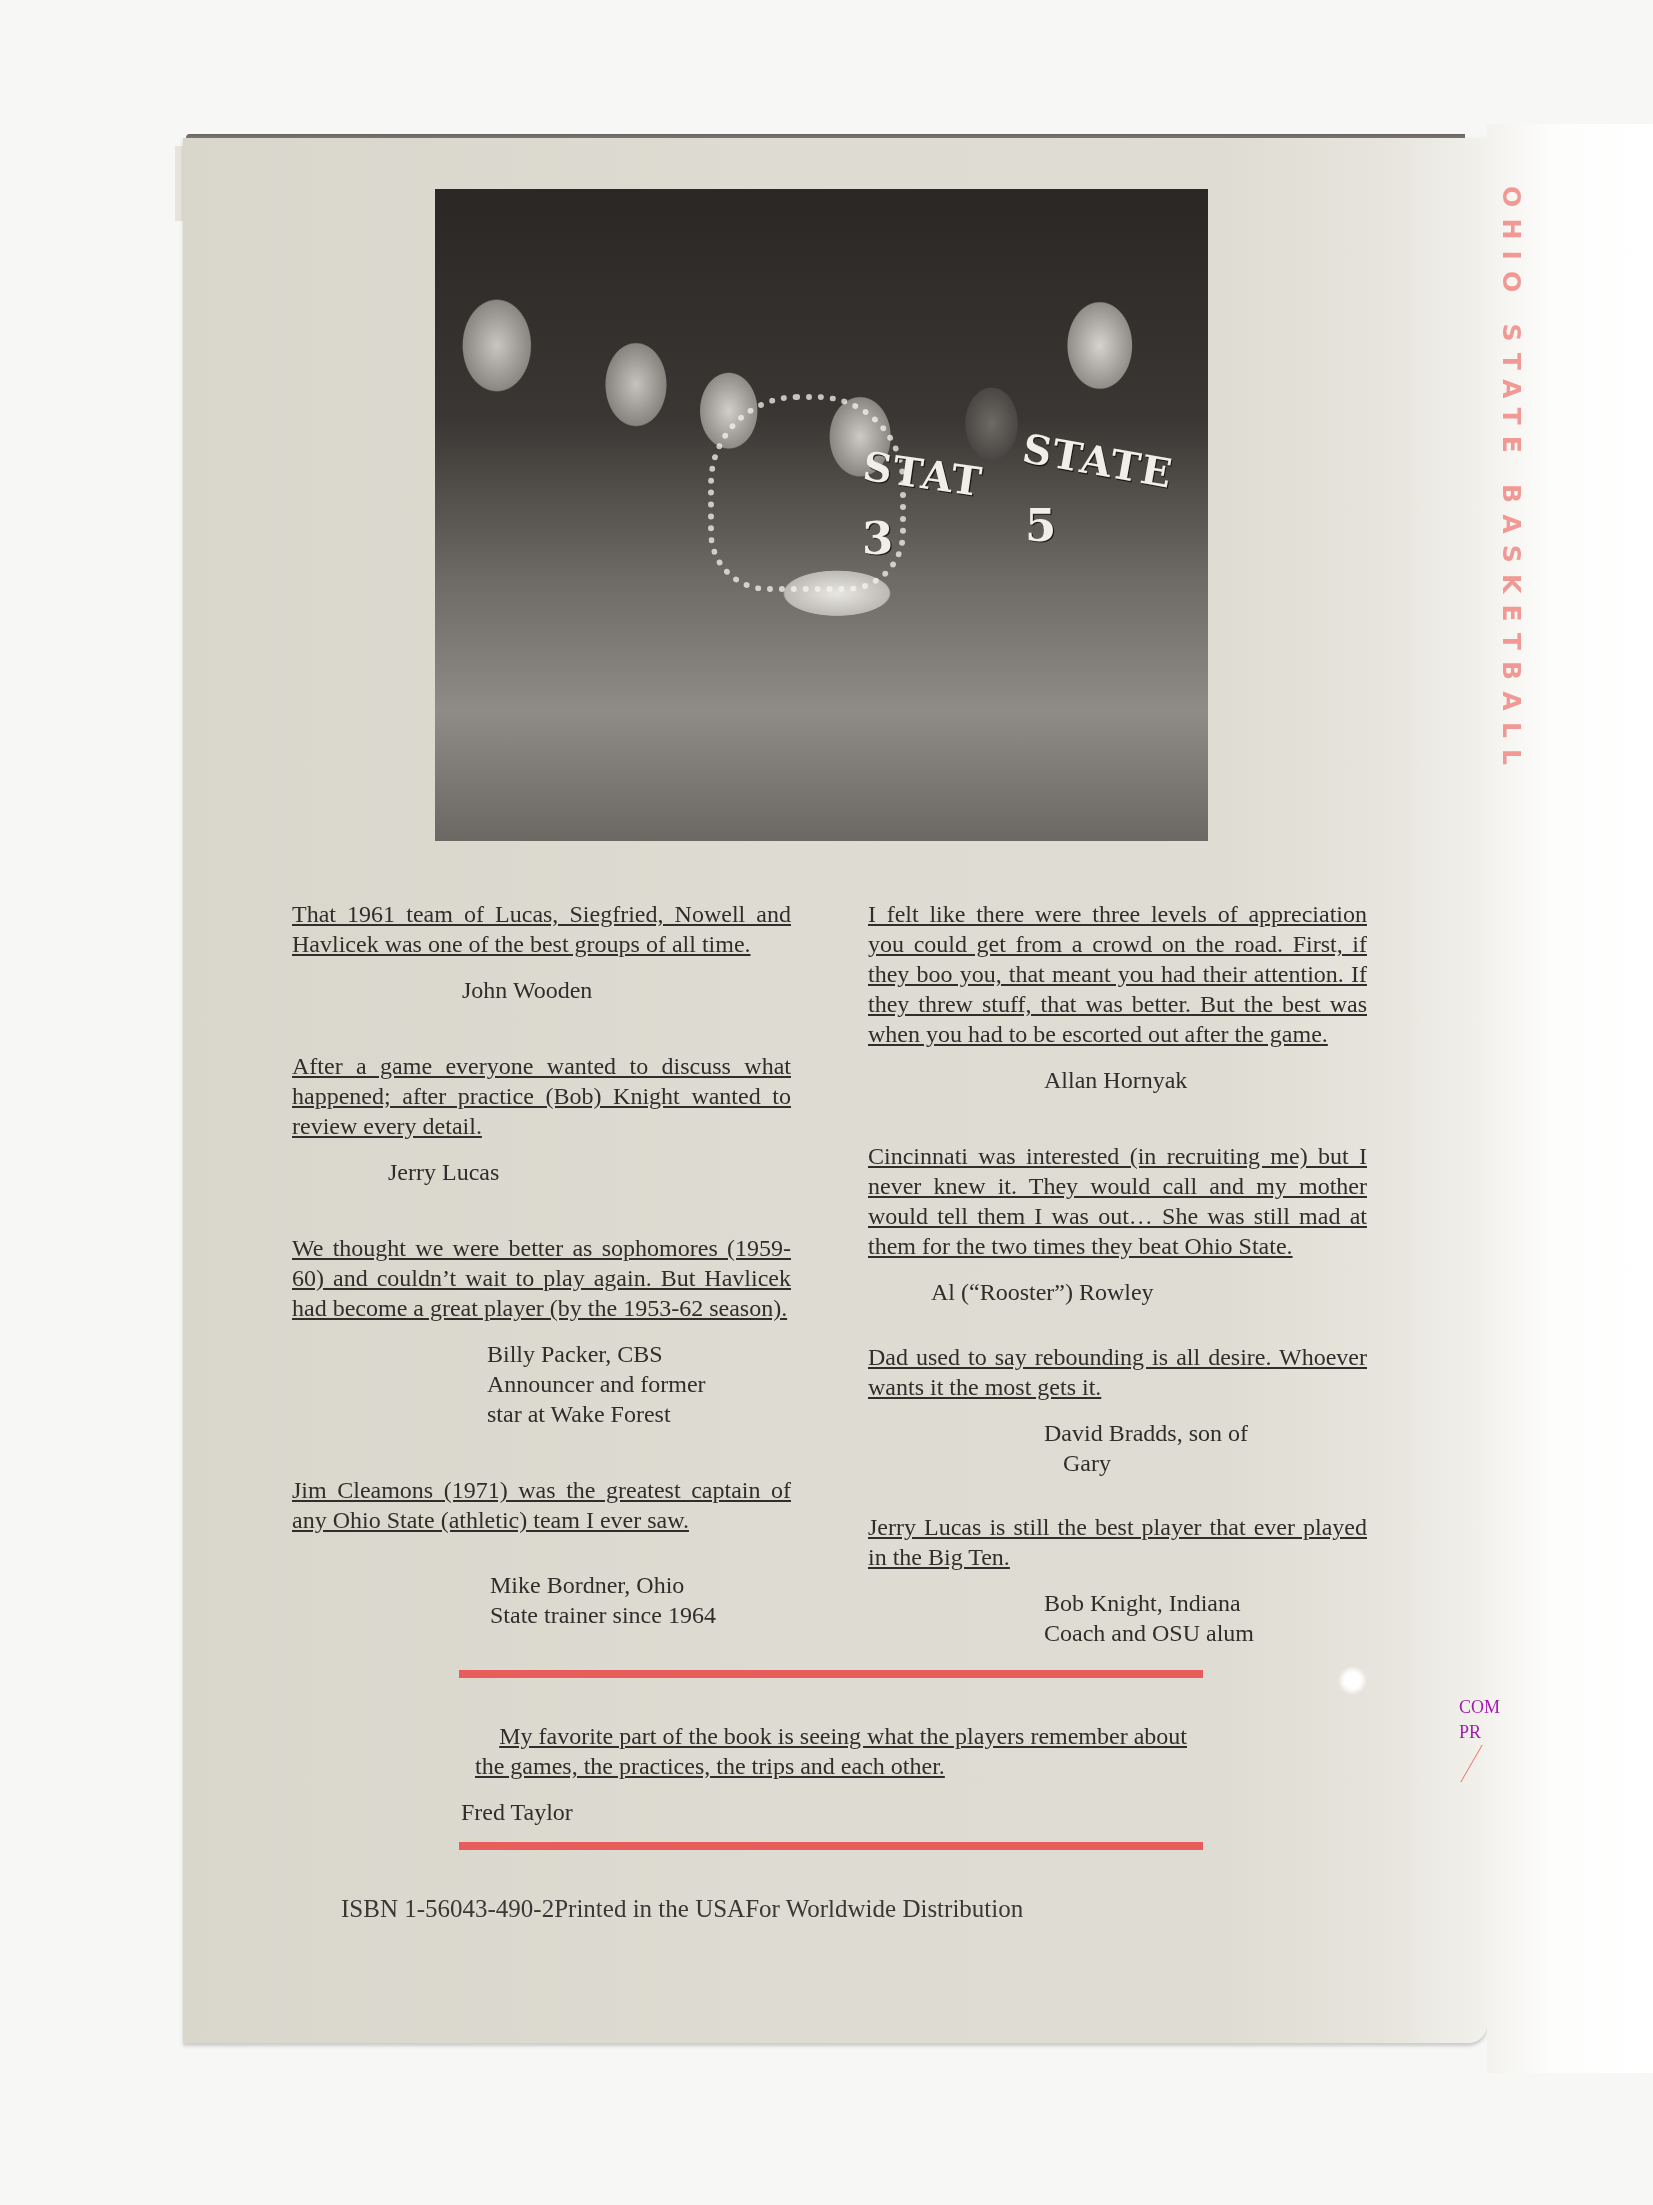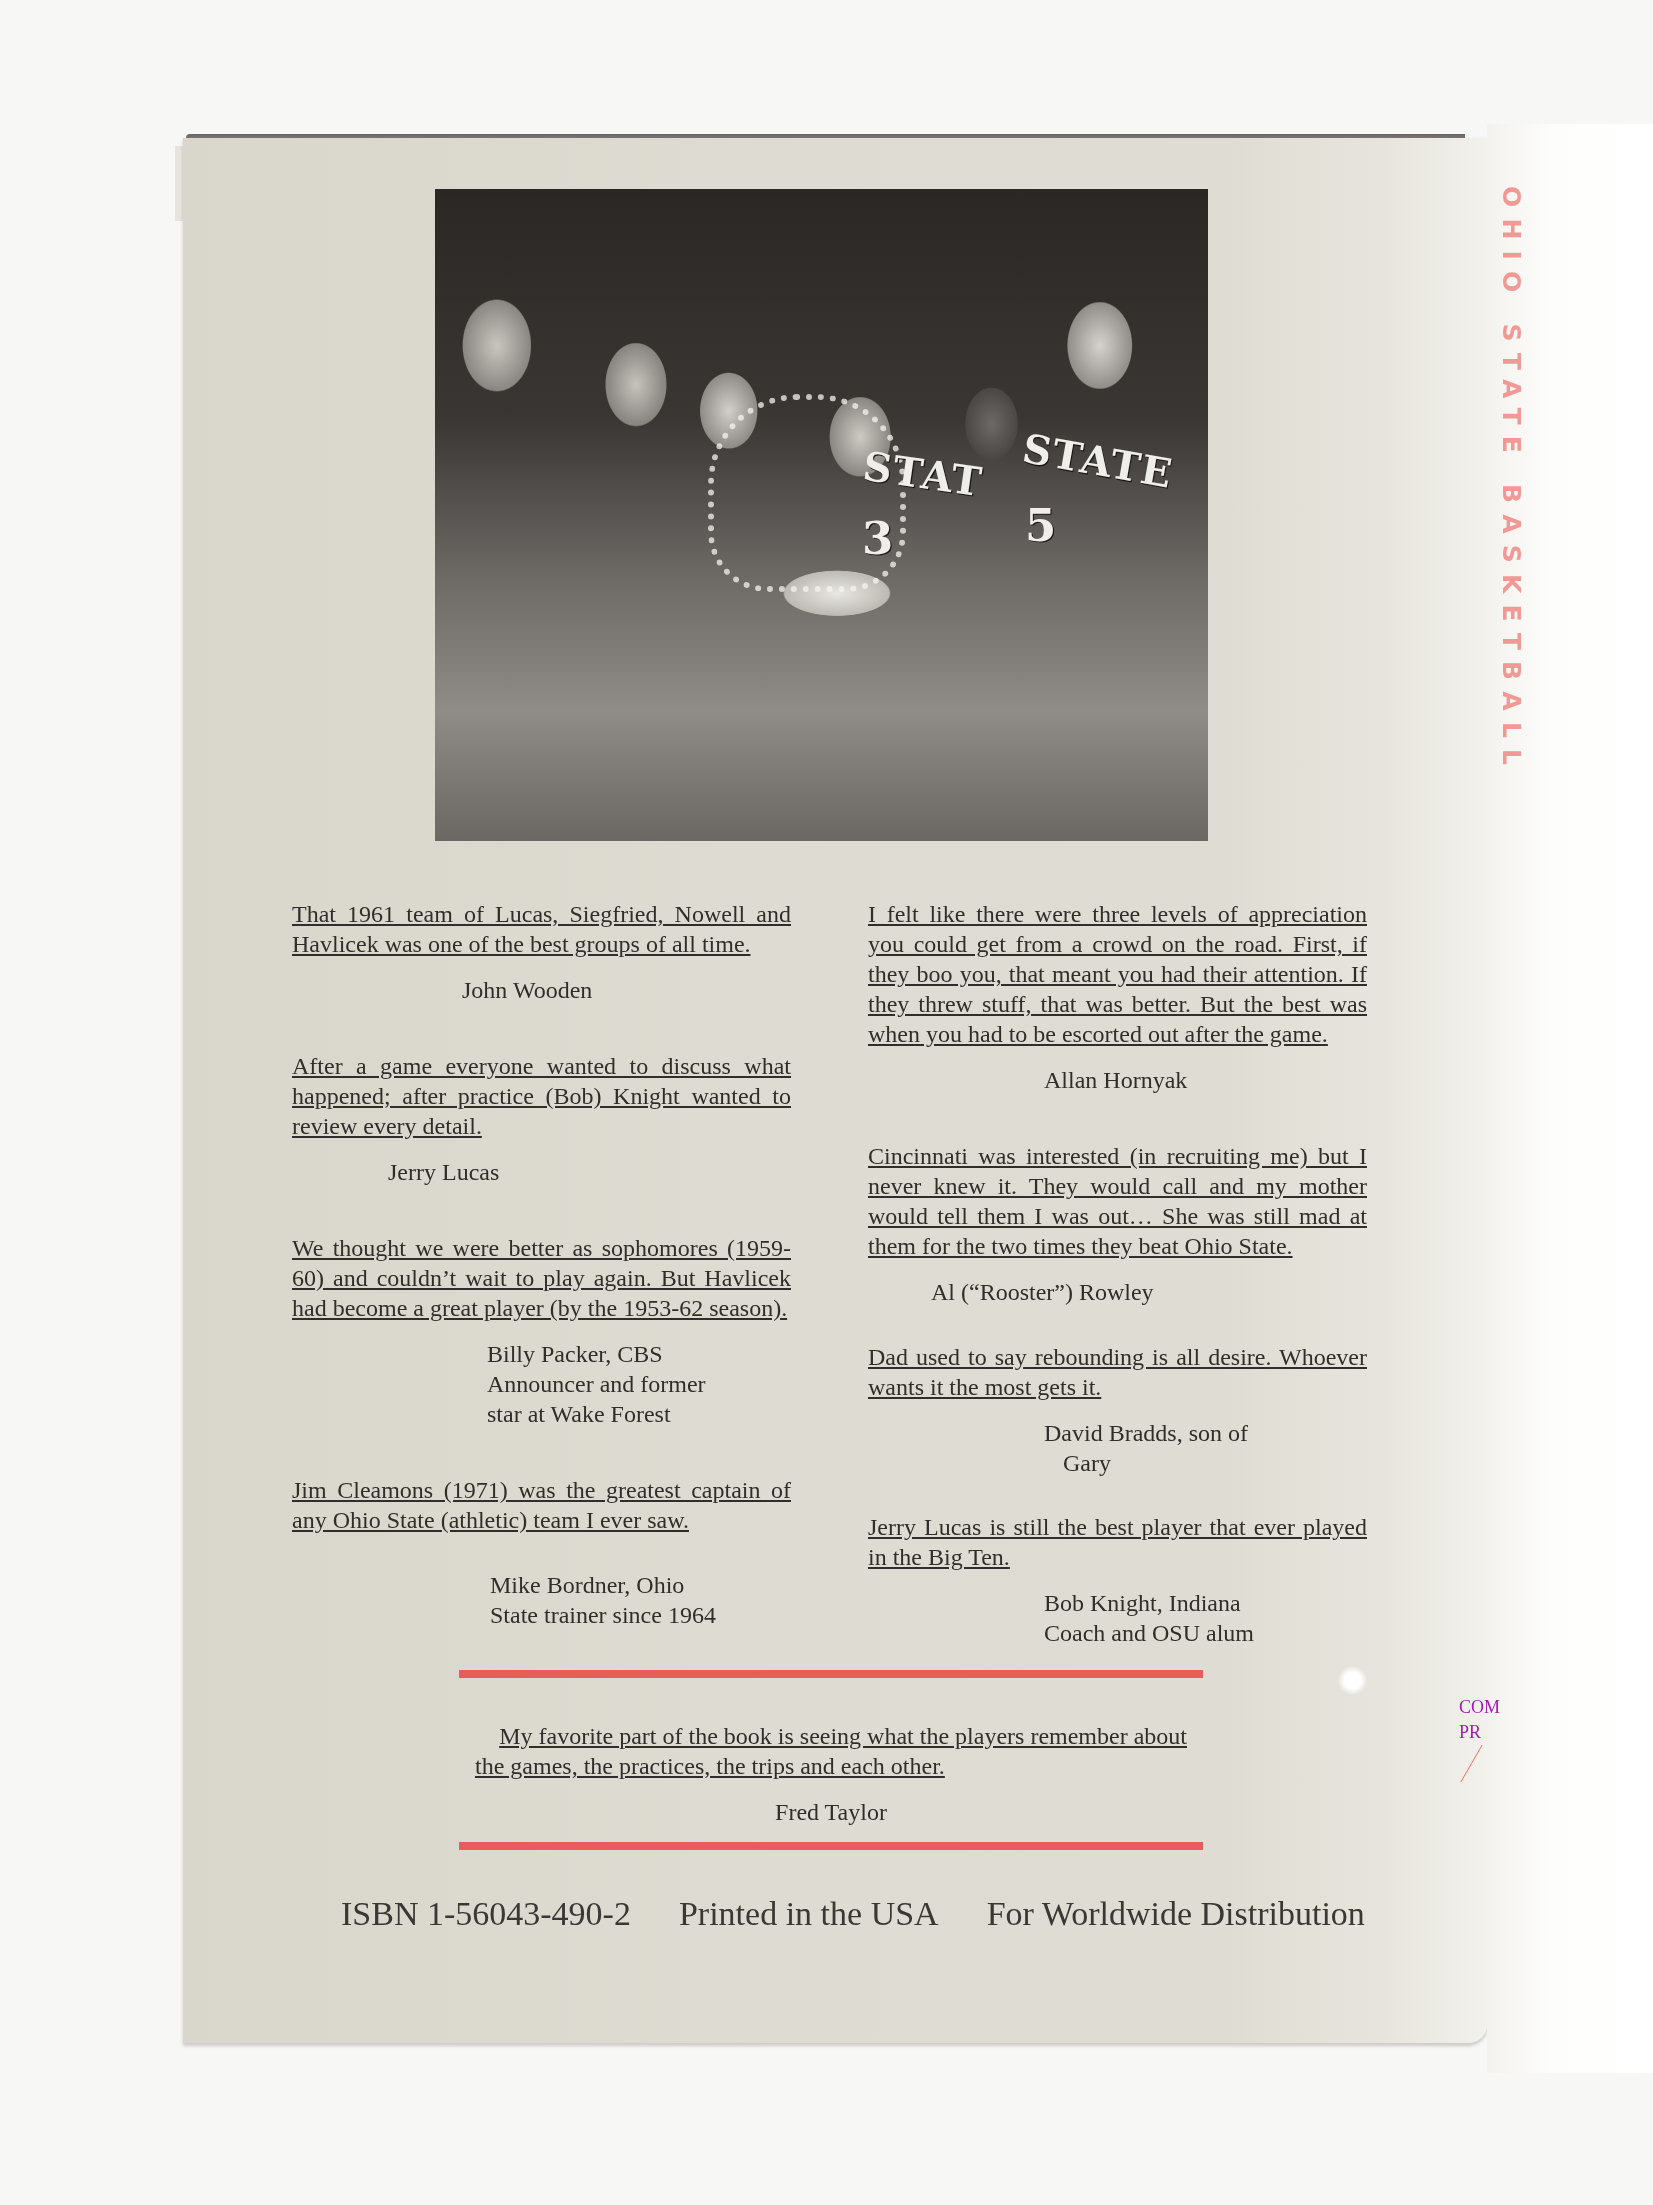--- a/index.html
+++ b/index.html
@@ -79,24 +79,24 @@
   .rule {
     position: absolute; left: 459px; width: 744px; height: 7.5px; background: #e85d5c;
   }
   .rule-1 { top: 1670px; }
   .rule-2 { top: 1842px; }
   .feature {
     position: absolute; left: 459px; top: 1705px; width: 744px;
     font-size: 24px; line-height: 30px; color: #302e2b;
   }
   .feature .quote { text-align: right; }
-  .feature .attrib { margin: 2px; text-align: center; }
+  .feature .attrib { margin: 2px; text-align: left; }
   .footer {
-    position: absolute; top: 1895px; left: 341px; font-size: 34px; color: #3a3835;
-    display: flex; gap: 48px; white-space: nowrap;
+    position: absolute; top: 1895px; left: 341px; font-size: 25px; color: #3a3835;
+    display: flex; white-space: nowrap;
   }
   .smudge {
     position: absolute; left: 1338px; top: 1666px; width: 28.6px; height: 28.6px; border-radius: 50%;
     background: radial-gradient(circle, #ffffff 40%, rgba(255,255,255,0) 72%);
   }
 </style>
 </head>
 <body>
 
 <div class="book-top-edge"></div>

